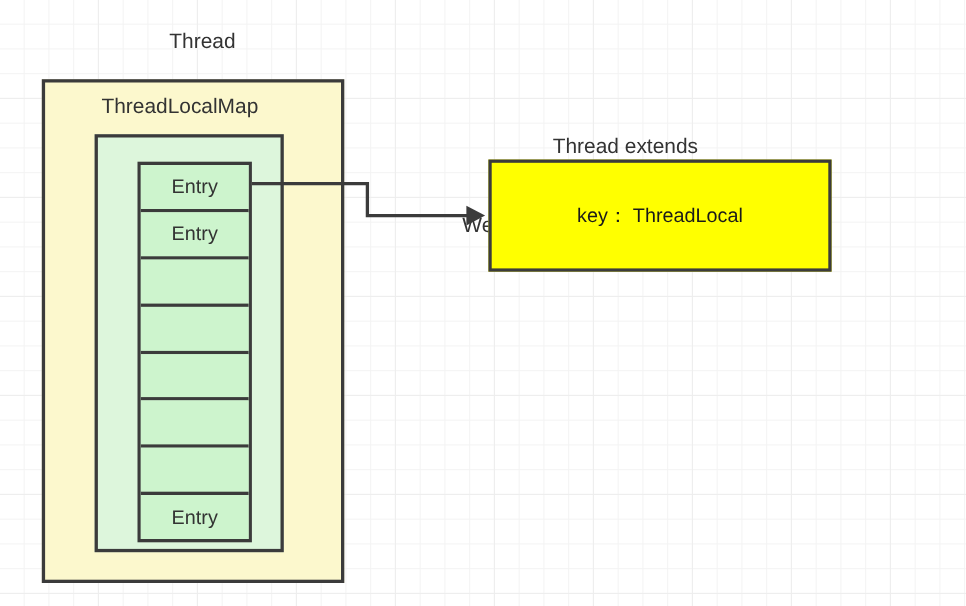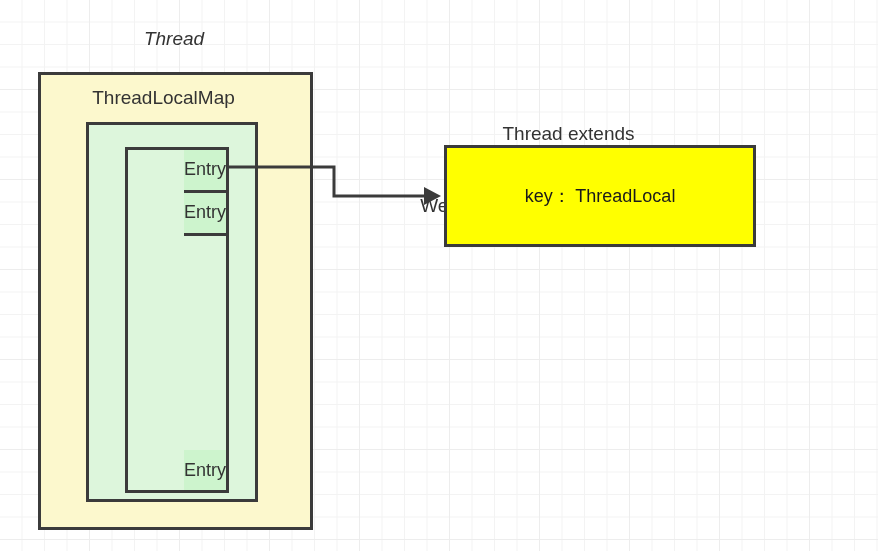--- a/index.html
+++ b/index.html
@@ -37,24 +37,23 @@
     position: absolute;
     color: #333333;
     font-size: 19px;
     line-height: 24px;
     white-space: pre;
     text-align: center;
   }
 
   
   #thread-label {
-    left: 6px;
+    left: 16px;
     top: 27px;
     width: 336px;
-    font-style: italic;
   }
 
   #thread-box {
     position: absolute;
     left: 38px;
     top: 72px;
     width: 275px;
     height: 458px;
     background-color: #fcf8cd;
     border: 3px solid #3b3b3b;
@@ -83,21 +82,20 @@
   #entry-stack {
     position: absolute;
     left: 125px;
     top: 147px;
     width: 104px;
     height: 346px;
     display: flex;
     flex-direction: column;
     box-sizing: border-box;
     border: 3px solid #3b3b3b;
-    align-items: flex-end;
   }
   .entry-cell {
     flex: 1 1 0;
     background-color: #cdf4cd;
     border-bottom: 3px solid #3b3b3b;
     box-sizing: border-box;
     display: flex;
     align-items: center;
     justify-content: center;
     color: #333333;

